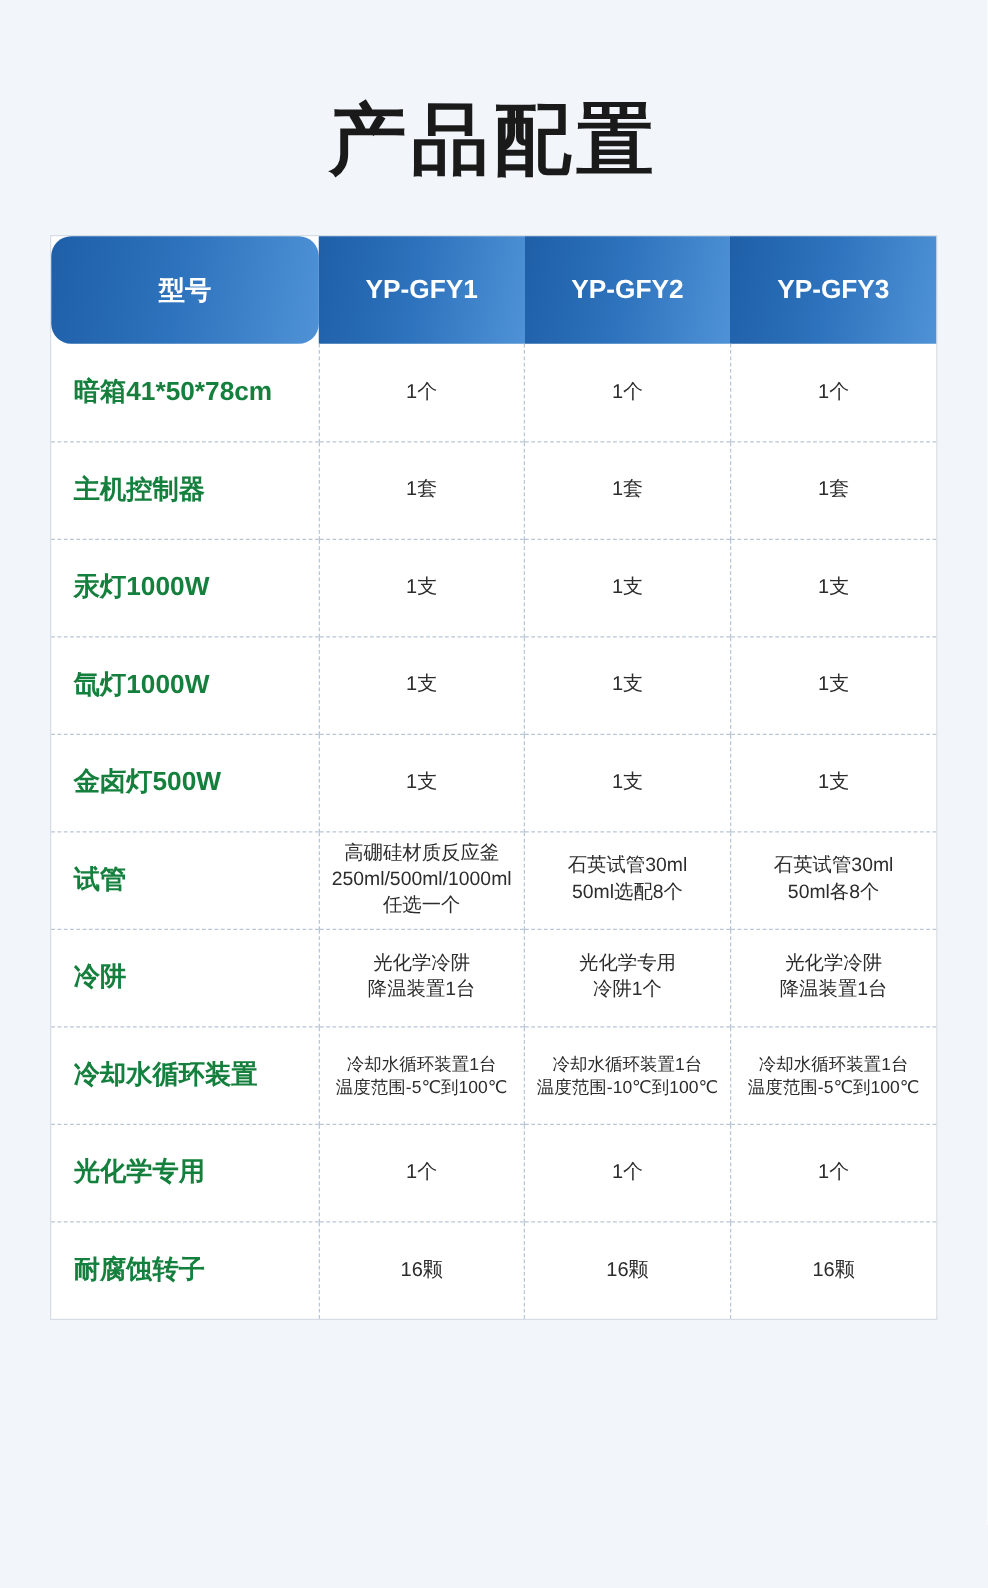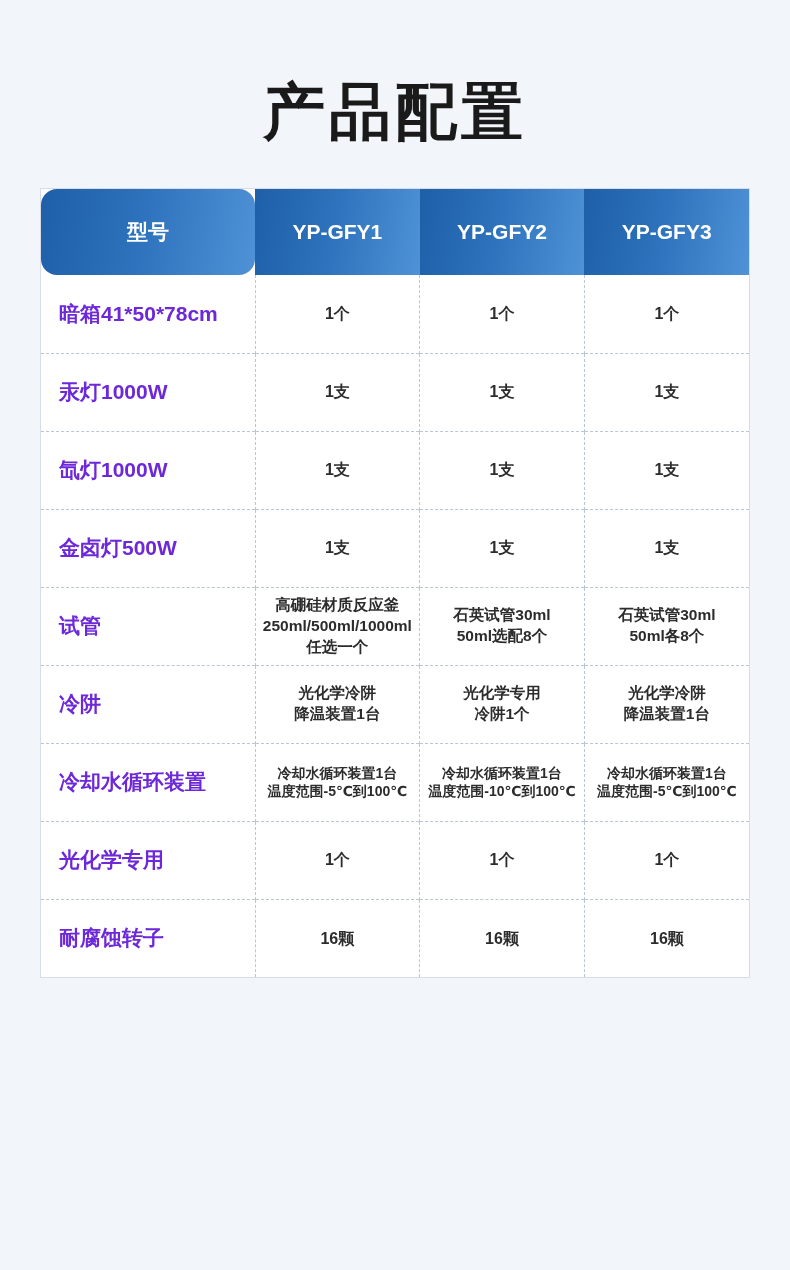--- a/index.html
+++ b/index.html
@@ -67,27 +67,26 @@
   }
   table.spec tbody td:last-child {
     border-right: none;
   }
   table.spec tbody tr:first-child td {
     border-top: none;
   }
   table.spec tbody td.rowhead {
     text-align: left;
     padding-left: 18px;
-    color: #6d28d9;
+    color: #15803d;
     font-weight: bold;
     font-size: 21px;
   }
   .cell-lines span {
     display: block;
-    font-weight: bold;
   }
   .cell-small {
     font-size: 14px;
     line-height: 1.3;
     text-align: center;
   }
   .cell-mid {
     font-size: 15.5px;
     line-height: 1.35;
   }
@@ -122,20 +121,38 @@
                 <span>1个</span>
               </div>
             </td>
             <td>
               <div class="cell-lines">
                 <span>1个</span>
               </div>
             </td>
           </tr>
           <tr>
+            <td class="rowhead">主机控制器</td>
+            <td>
+              <div class="cell-lines">
+                <span>1套</span>
+              </div>
+            </td>
+            <td>
+              <div class="cell-lines">
+                <span>1套</span>
+              </div>
+            </td>
+            <td>
+              <div class="cell-lines">
+                <span>1套</span>
+              </div>
+            </td>
+          </tr>
+          <tr>
             <td class="rowhead">汞灯1000W</td>
             <td>
               <div class="cell-lines">
                 <span>1支</span>
               </div>
             </td>
             <td>
               <div class="cell-lines">
                 <span>1支</span>
               </div>

